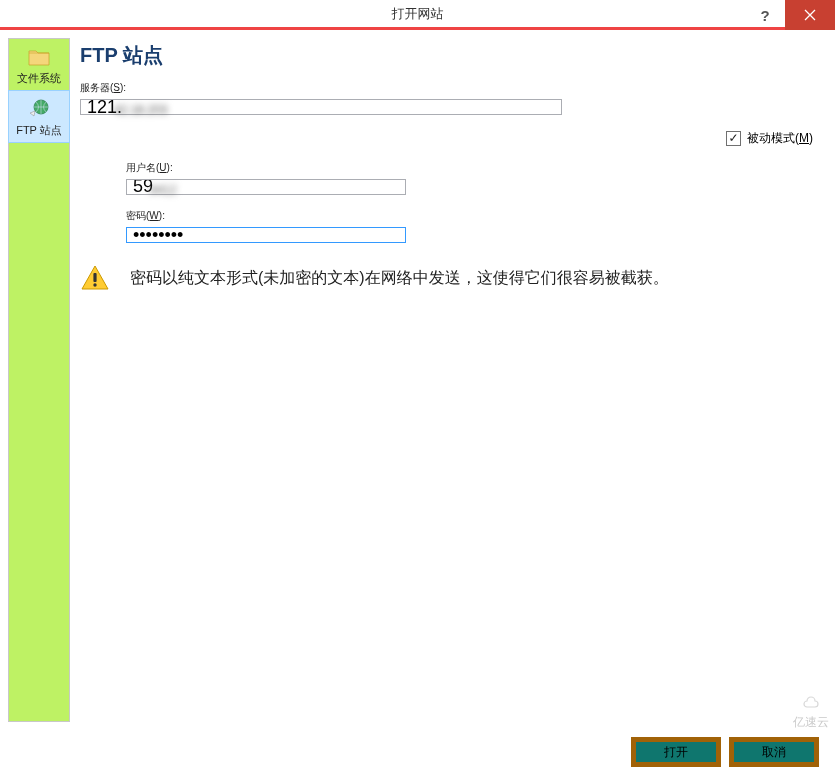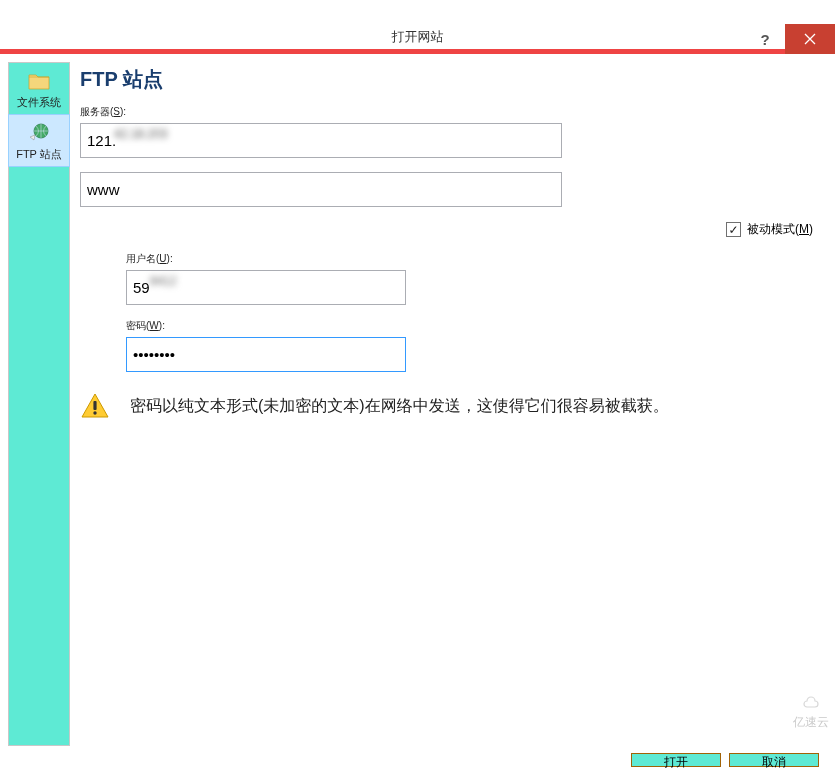--- a/index.html
+++ b/index.html
@@ -8,25 +8,24 @@
       font-size: 12px;
       background: #fff;
       width: 835px;
       height: 779px;
       overflow: hidden;
       position: relative;
     }
     .titlebar {
       height: 30px;
       background: #fff;
-      border-bottom: 5px solid #ef4444;
+      border-bottom: 3px solid #ef4444;
       display: flex;
       align-items: center;
       position: relative;
-      margin-top: 24px;
     }
     .titlebar-title {
       position: absolute;
       left: 50%;
       transform: translateX(-50%);
       font-size: 13px;
       color: #333;
     }
     .titlebar-controls {
       position: absolute;
@@ -58,21 +57,21 @@
     .close-btn svg { width: 12px; height: 12px; }
     .dialog-body {
       display: flex;
       height: 700px;
       padding: 8px;
       gap: 6px;
     }
     .sidebar {
       width: 62px;
       border: 1px solid #c8c8c8;
-      background: #5eead4;
+      background: #bef264;
       display: flex;
       flex-direction: column;
     }
     .sidebar-item {
       padding: 6px 2px 4px 2px;
       text-align: center;
       cursor: pointer;
       font-size: 11px;
       color: #222;
       border-bottom: 1px solid transparent;
@@ -101,24 +100,24 @@
     }
     .form-label {
       font-size: 10px;
       color: #222;
       margin-bottom: 4px;
       display: block;
     }
     .underline { text-decoration: underline; }
     .text-input {
       width: 482px;
-      height: 35px;
+      height: 16px;
       border: 1px solid #abadb3;
       padding: 2px 6px;
-      font-size: 15px;
+      font-size: 18px;
       font-family: inherit;
       background: #fff;
     }
     .text-input.focused { border: 1px solid #3399ff; }
     .port-input { width: 90px; }
     .field-block { margin-bottom: 14px; }
     .checkbox-row {
       display: flex;
       align-items: center;
       gap: 6px;
@@ -152,23 +151,23 @@
     .warning-text { font-size: 16px; color: #222; padding-top: 4px; }
     .button-row {
       position: absolute;
       bottom: 12px;
       right: 16px;
       display: flex;
       gap: 8px;
     }
     .dialog-button {
       width: 90px;
-      height: 14px;
-      border: 1px solid #a16207;
-      background: #5eead4;
+      height: 30px;
+      border: 5px solid #a16207;
+      background: #0f766e;
       font-family: inherit;
       font-size: 12px;
       cursor: pointer;
     }
     .watermark {
       position: absolute;
       right: 6px;
       bottom: 48px;
       opacity: 0.45;
       display: flex;
@@ -224,21 +223,20 @@
     <div class="field-block">
       <label class="form-label"><span>服务器(</span><span class="underline">S</span><span>):</span></label>
       <div style="position:relative;width:482px">
         <input type="text" class="text-input" value="121." style="">
         <span class="blur" style="position:absolute;left:34px;top:4px;color:#555;pointer-events:none">42.18.203</span>
       </div>
     </div>
 
 
     <div class="field-block">
-      <input type="text" class="text-input" value="www" style="">
     </div>
 
     <div class="checkbox-row">
       <span class="checkbox checked"></span>
       <span><span>被动模式(</span><span class="underline">M</span><span>)</span></span>
     </div>
 
 
     <div class="indent-block">
       <div class="field-block">

